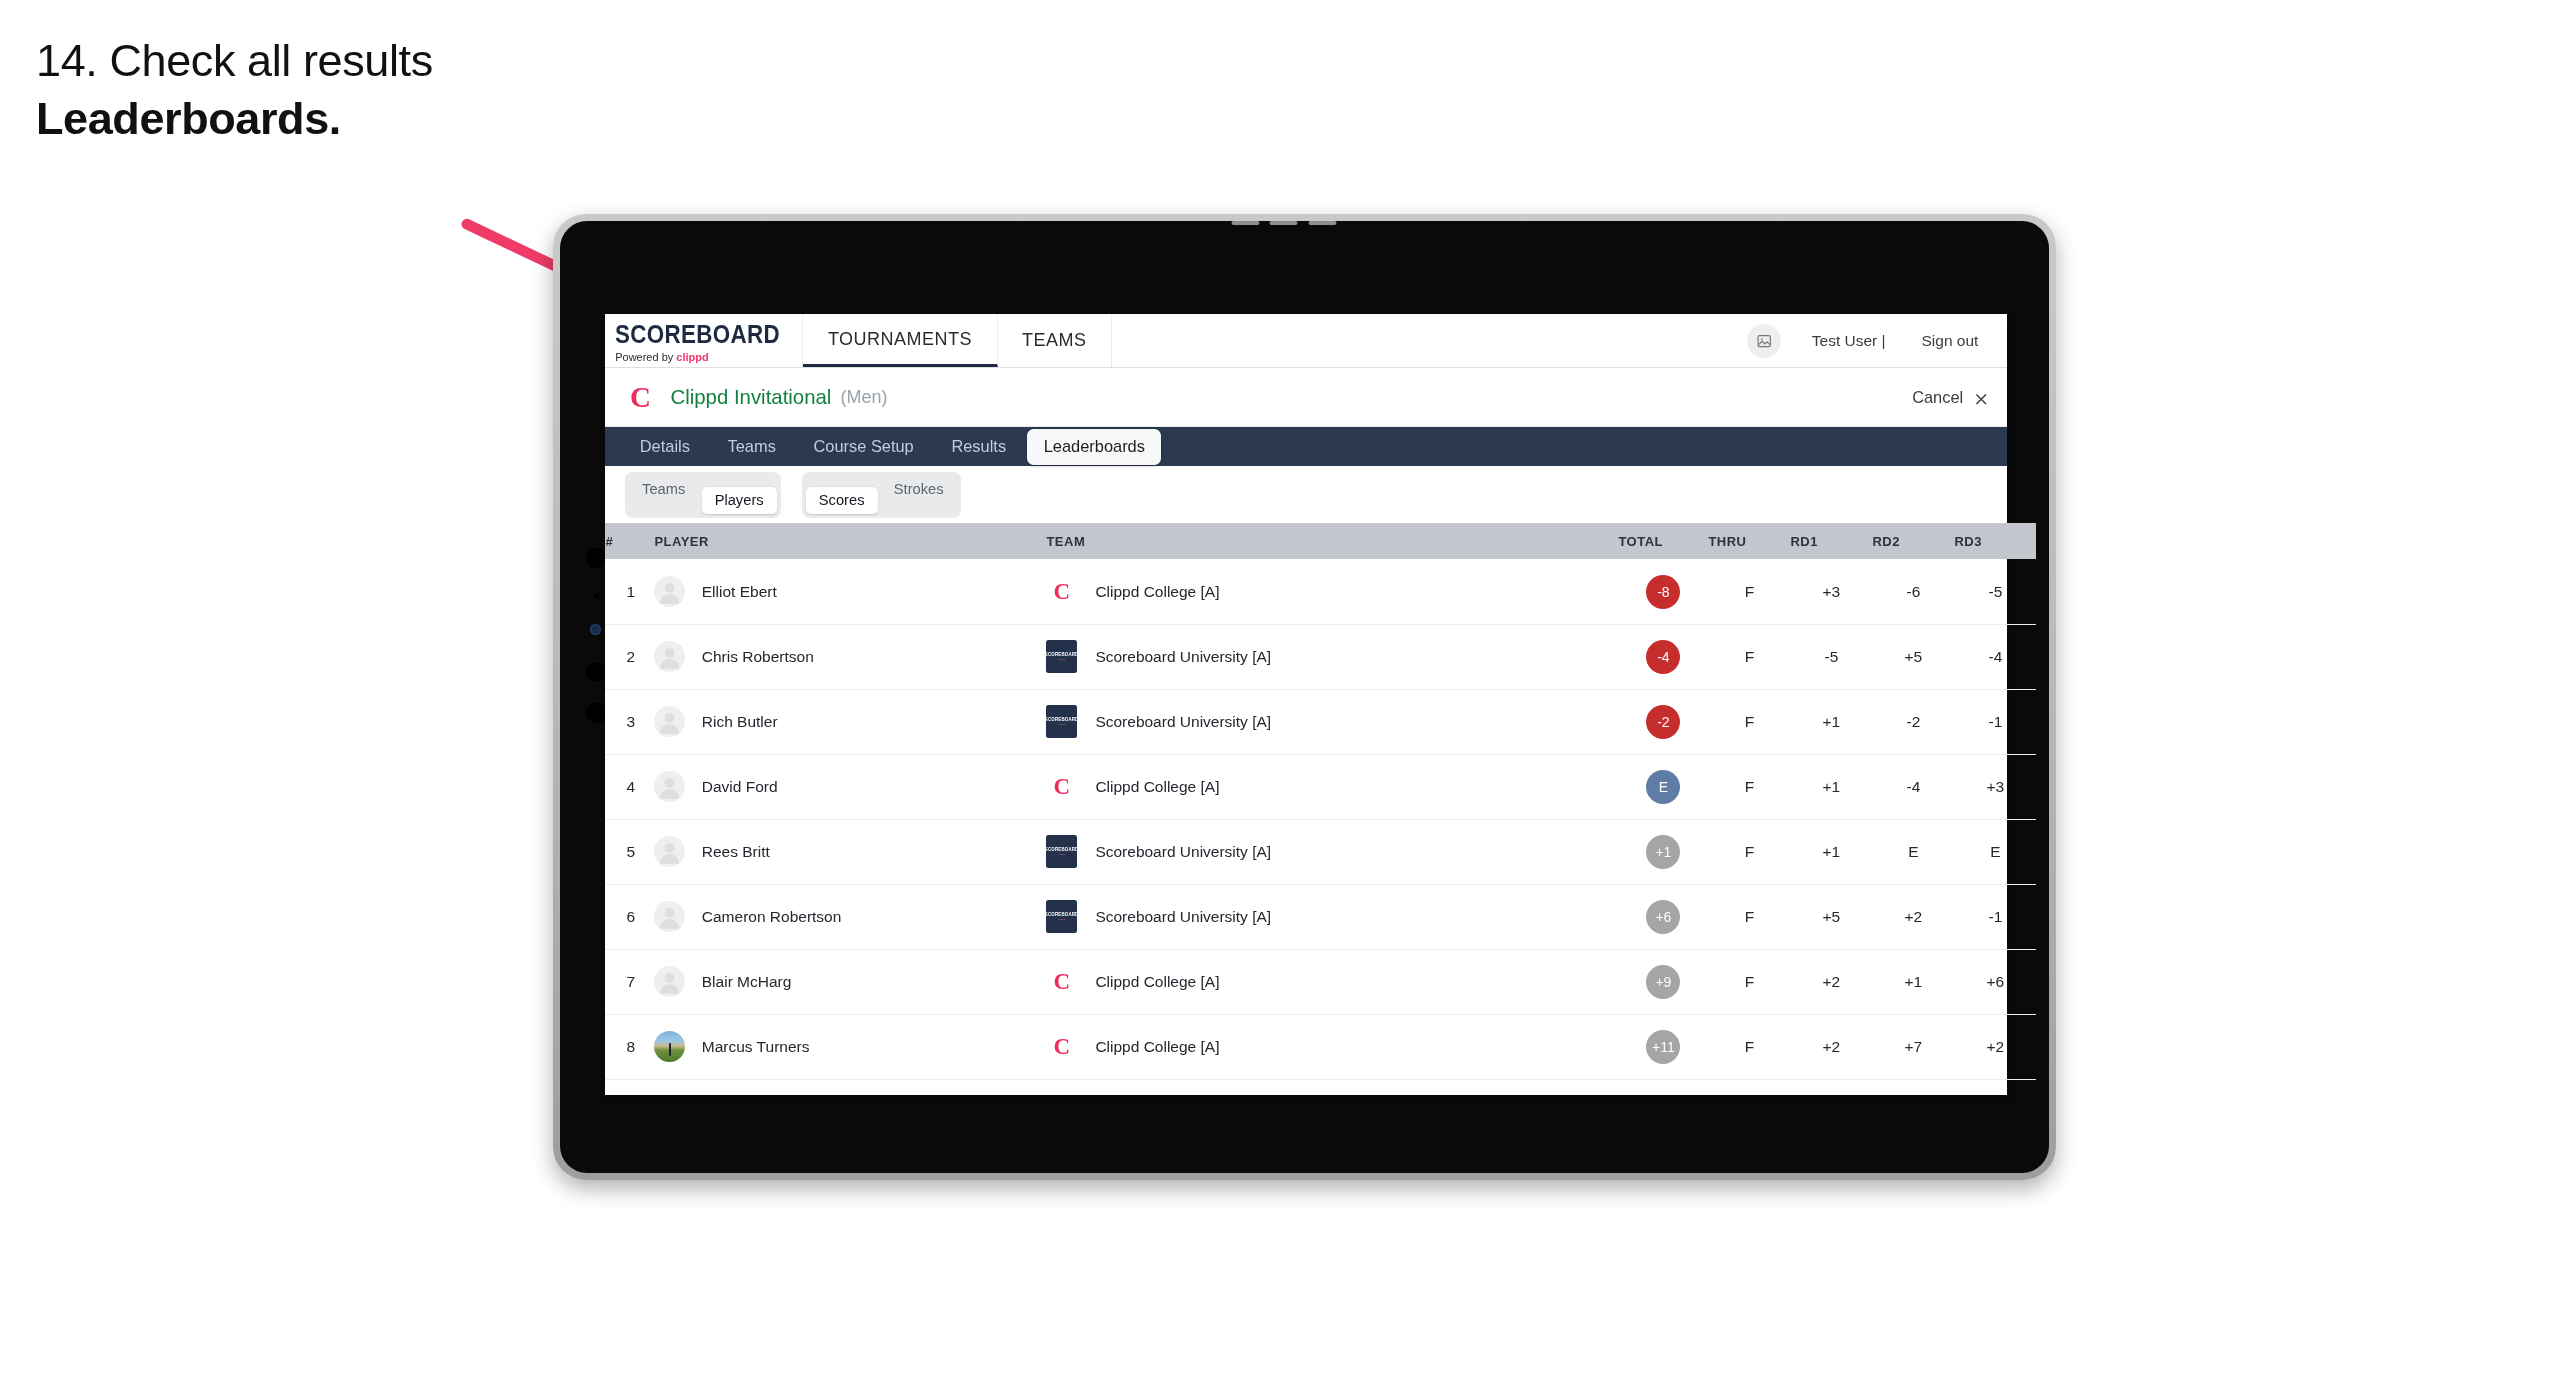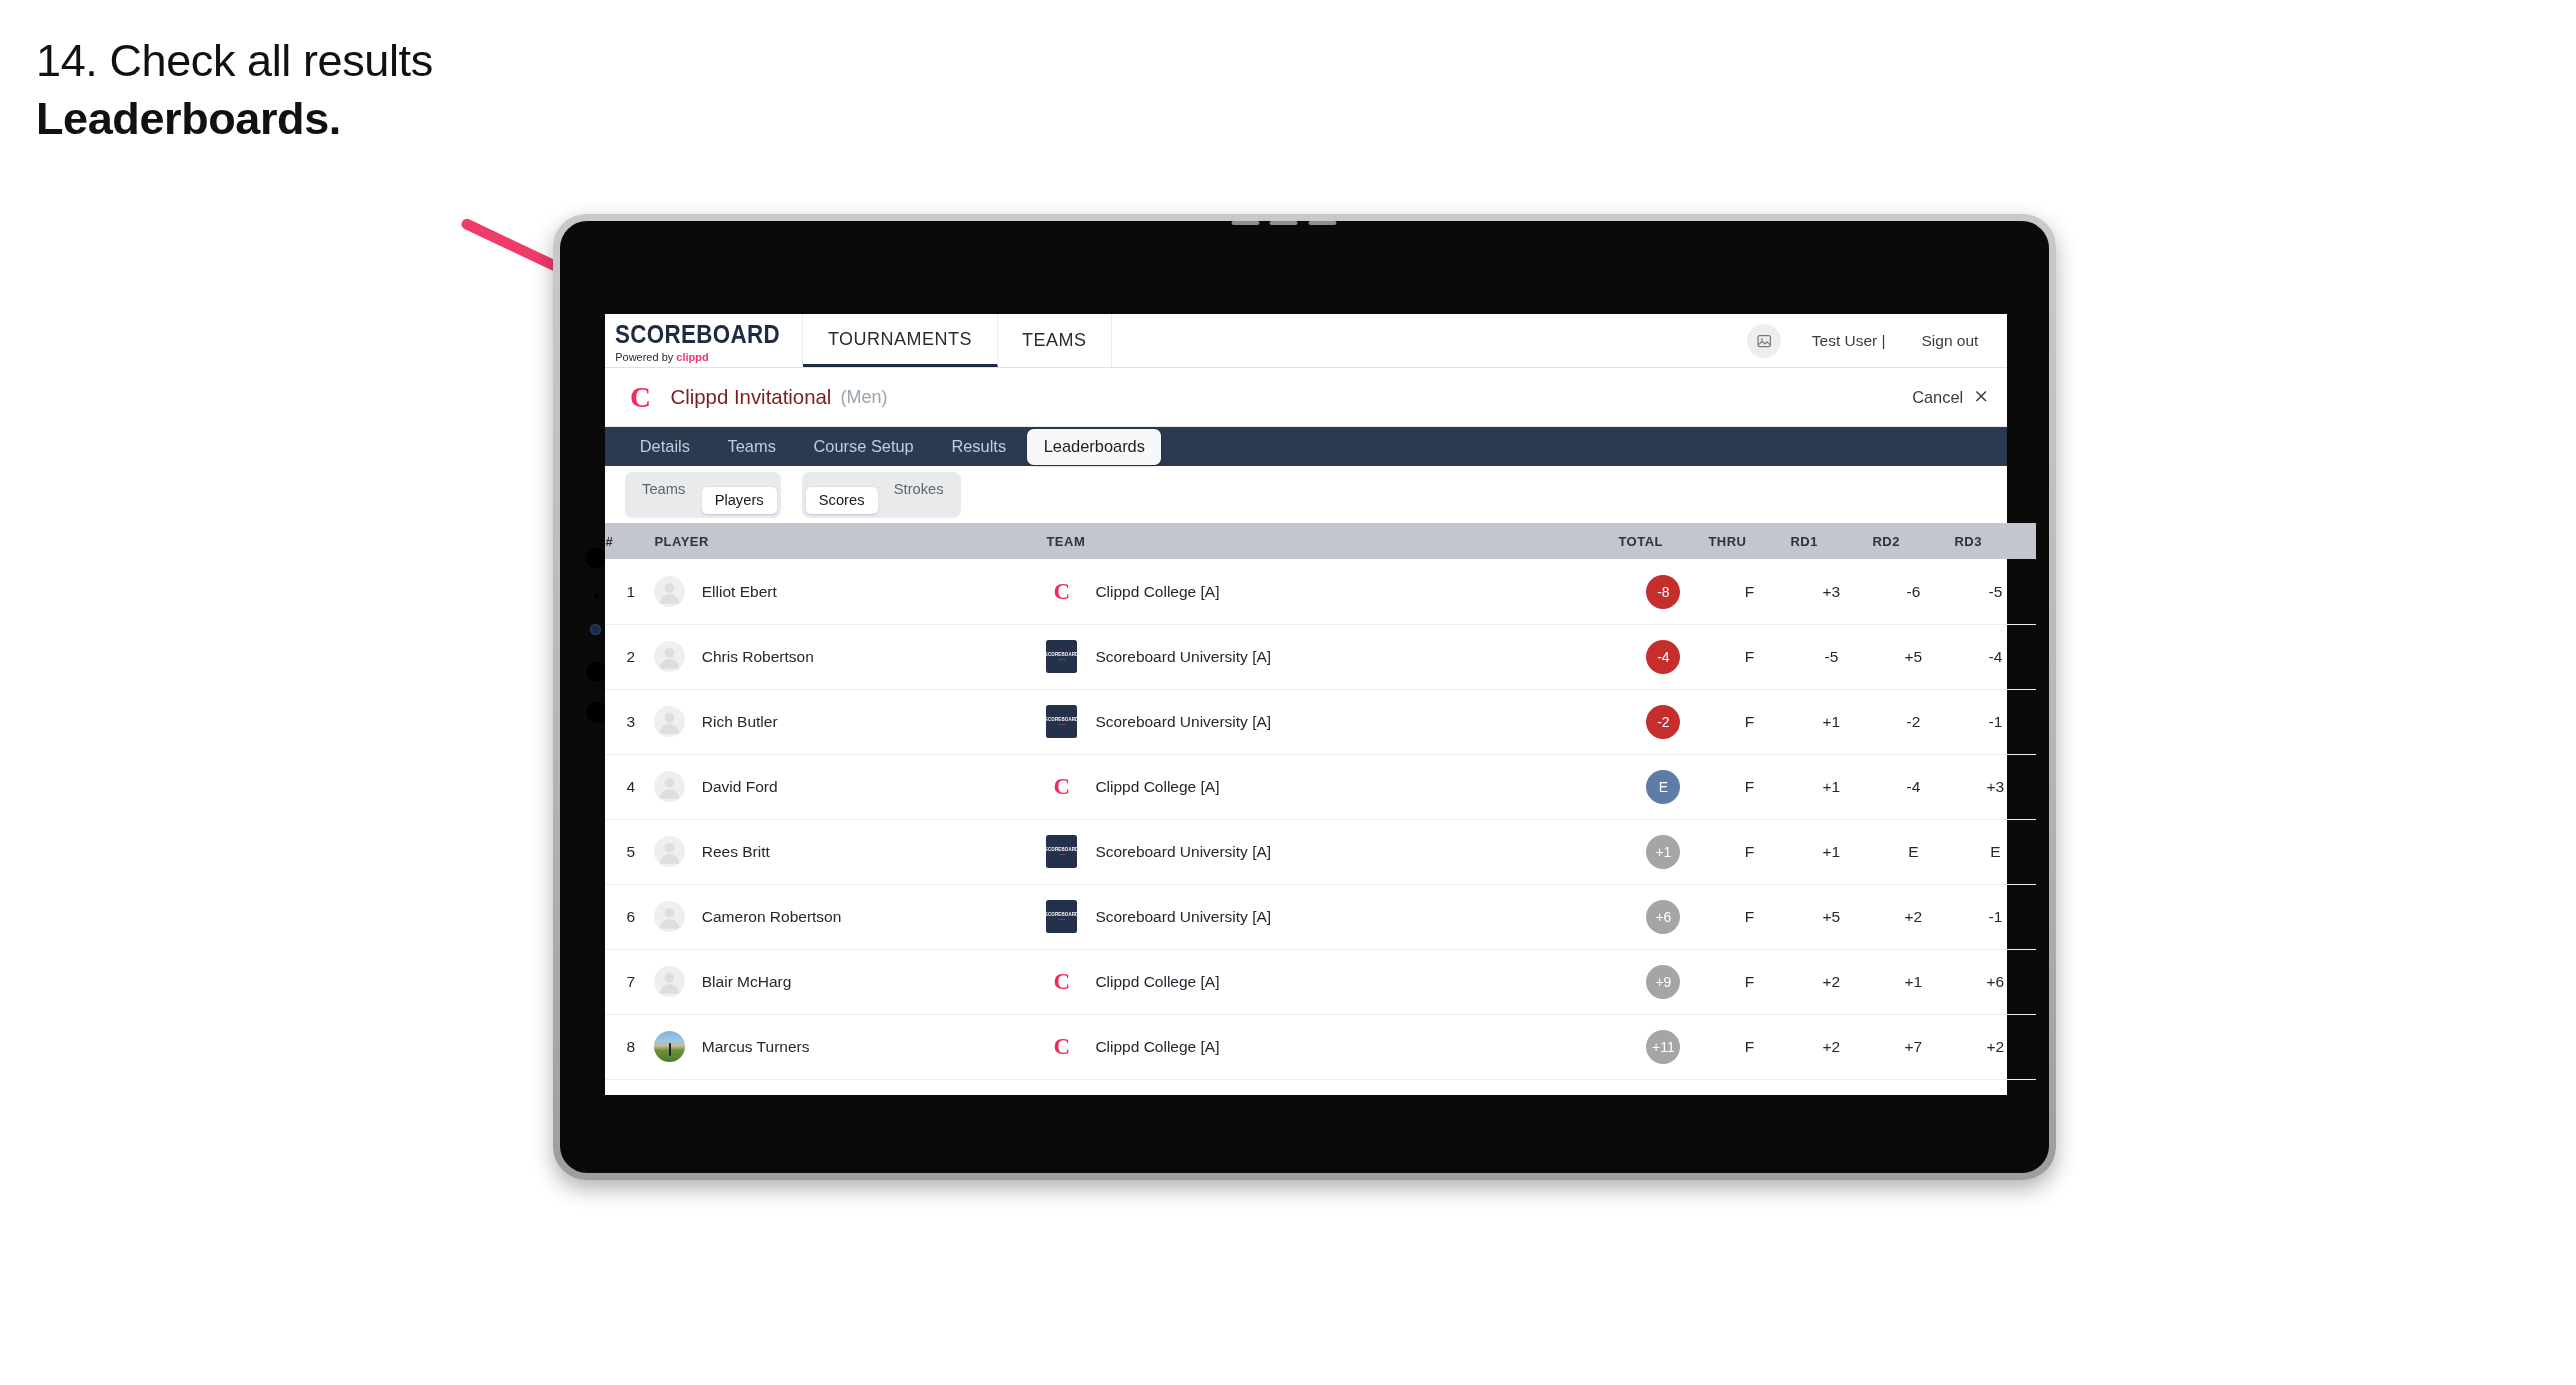--- a/index.html
+++ b/index.html
@@ -78,24 +78,24 @@
   .avatar-chip { width: 34px; height: 34px; border-radius: 50%; background: #eeeeee; display: flex; align-items: center; justify-content: center; }
   .userlabel { font-size: 15.5px; color: #3c3c3c; }
   .signout { font-size: 15.5px; color: #3c3c3c; cursor: pointer; margin-left: 4.9px; }
 
   
   .tourn-head {
     height: 59px; display: flex; align-items: center; padding: 0 18px 0 24.5px;
     background: #fff; border-bottom: 0.8px solid #ebebeb;
   }
   .c-logo { font-size: 29px; font-weight: bold; color: #ef2b5b; font-family: "Liberation Serif", serif; line-height: 1; }
-  .tourn-name { font-size: 20.4px; color: #7f1d1d; margin-left: 19.6px; }
+  .tourn-name { font-size: 20.4px; color: #15803d; margin-left: 19.6px; }
   .tourn-gender { font-size: 18px; color: #9aa3ad; margin-left: 9px; }
   .th-spacer { flex: 1; }
-  .cancel-btn { display: flex; align-items: flex-start; gap: 9.8px; font-size: 16.4px; color: #3c3c3c; cursor: pointer; }
+  .cancel-btn { display: flex; align-items: flex-end; gap: 9.8px; font-size: 16.4px; color: #3c3c3c; cursor: pointer; }
 
   
   .sectionnav {
     height: 39px; background: #2b3a50; display: flex; align-items: center; gap: 4.9px; padding: 0 18px;
   }
   .sec-tab { font-size: 16.4px; color: #c3ccd8; padding: 8.2px 16.4px; border-radius: 6.5px; cursor: pointer; }
   .sec-tab.active { background: #f7f8fa; color: #1d1d1d; box-shadow: 0 0.8px 2.5px rgba(0,0,0,0.3); }
 
   
   .filterbar { height: 57px; display: flex; align-items: center; gap: 21px; padding: 0 19.6px; background: #fff; }

